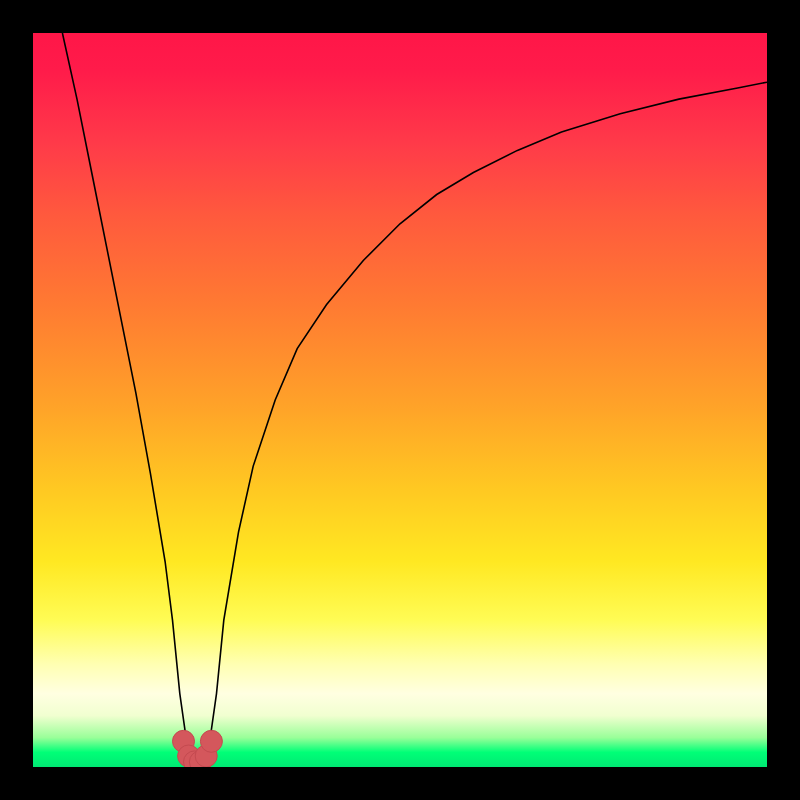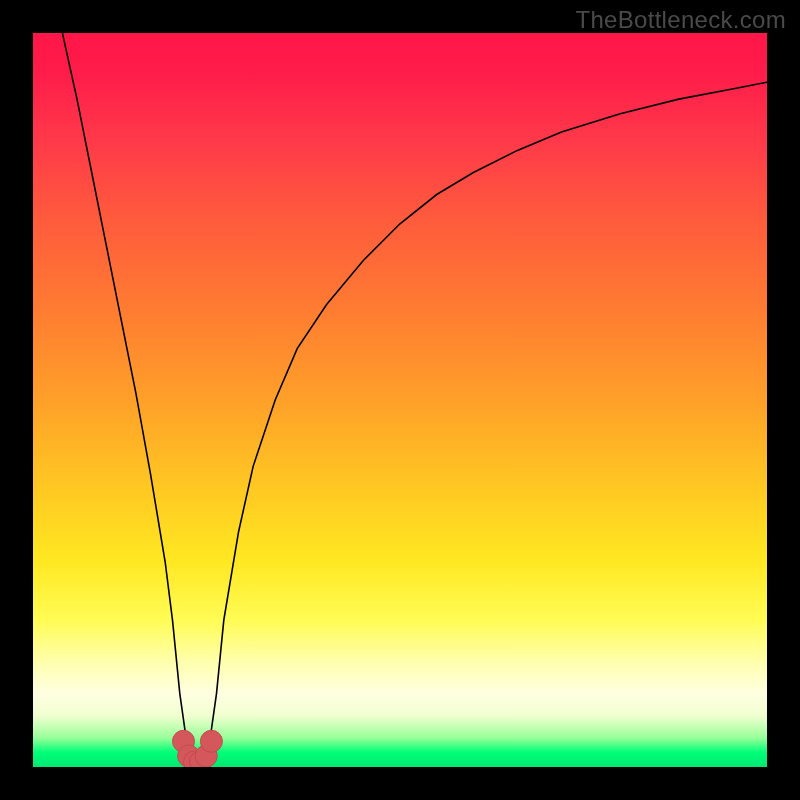--- a/index.html
+++ b/index.html
@@ -77,14 +77,13 @@
       <g id="marker-group">
           <circle class="marker" cx="150.5" cy="708.3" r="11"></circle>
           <circle class="marker" cx="155.6" cy="723.0" r="11"></circle>
           <circle class="marker" cx="161.5" cy="728.9" r="11"></circle>
           <circle class="marker" cx="167.4" cy="728.9" r="11"></circle>
           <circle class="marker" cx="173.2" cy="723.0" r="11"></circle>
           <circle class="marker" cx="178.4" cy="708.3" r="11"></circle>
         </g>
     </svg>
   </div>
-  <div class="watermark">TheBottleneck.com</div>
 </div>
 
 </body></html>

